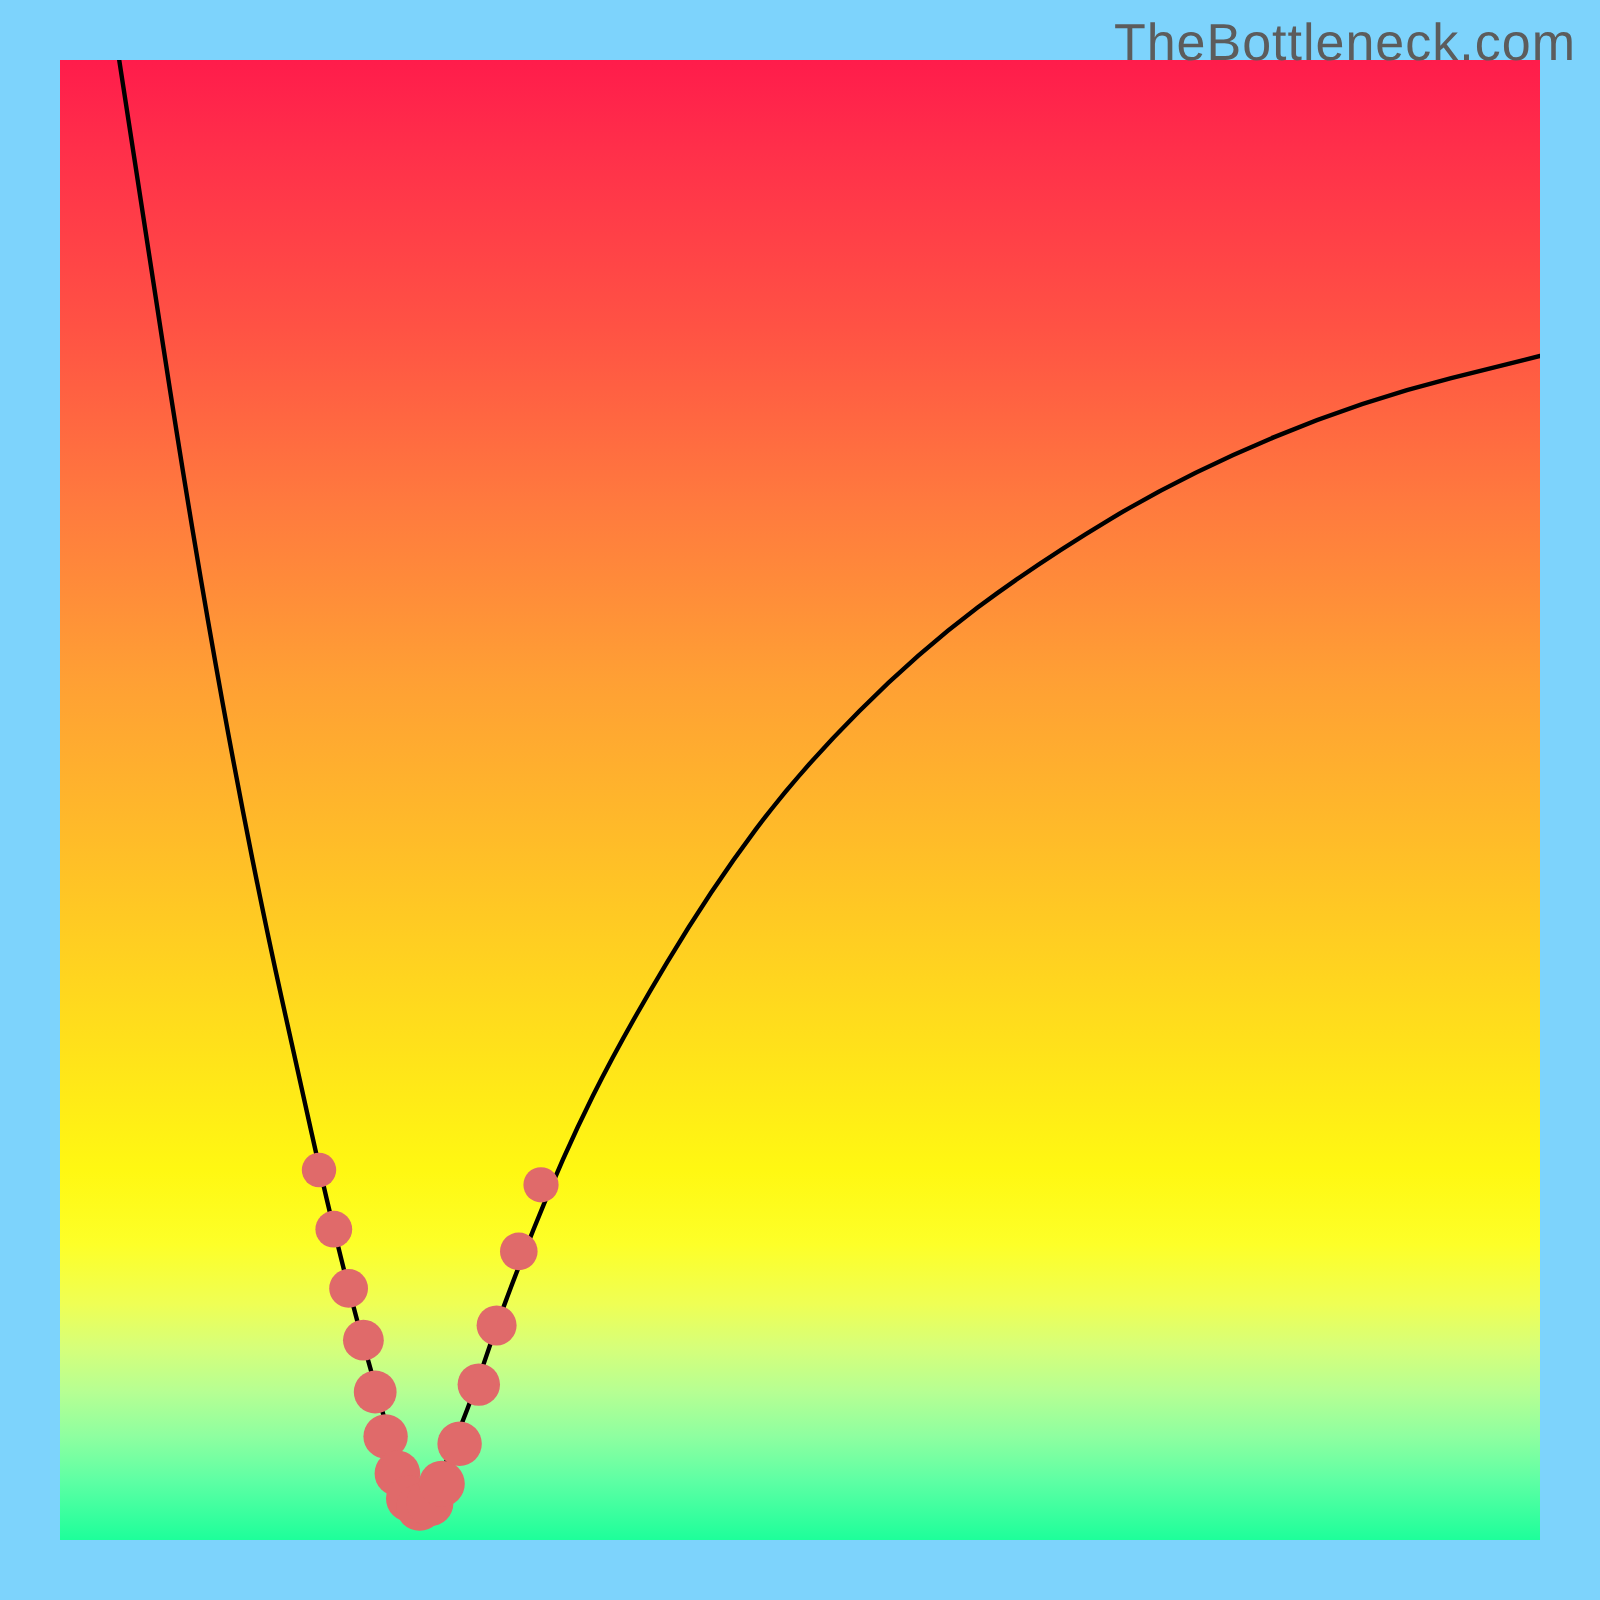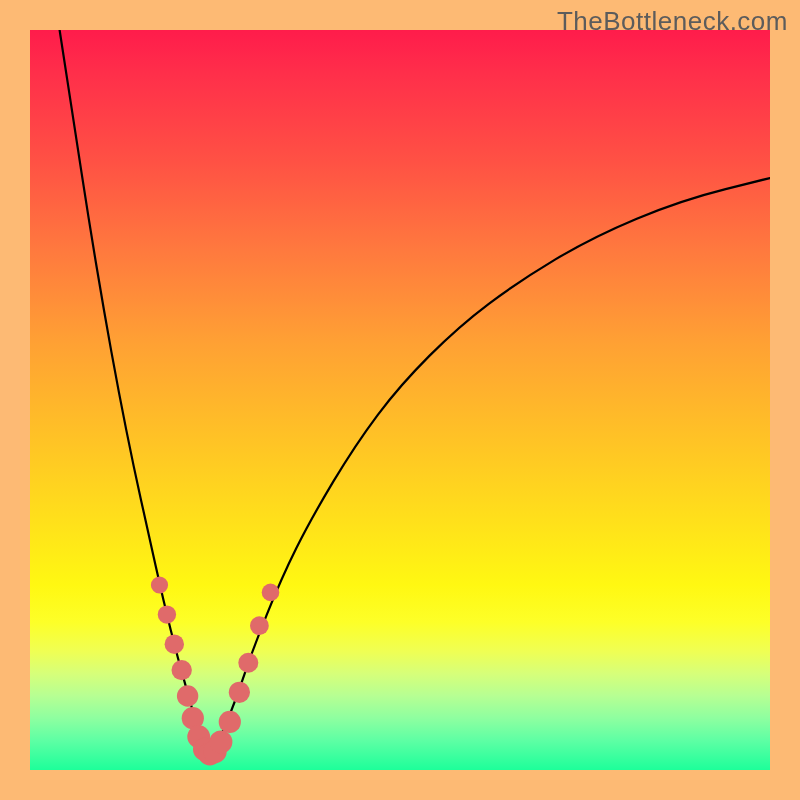--- a/index.html
+++ b/index.html
@@ -8,21 +8,21 @@
     width: 800px;
     height: 800px;
     overflow: hidden;
     background: #000;
     font-family: Arial, Helvetica, sans-serif;
   }
   .frame {
     position: absolute;
     left: 0; top: 0;
     width: 800px; height: 800px;
-    background: #fdba74;
+    background: #7dd3fc;
   }
   .plot-area {
     position: absolute;
     left: 30px;
     top: 30px;
     width: 740px;
     height: 740px;
     overflow: hidden;
   }
   .gradient-bg {

